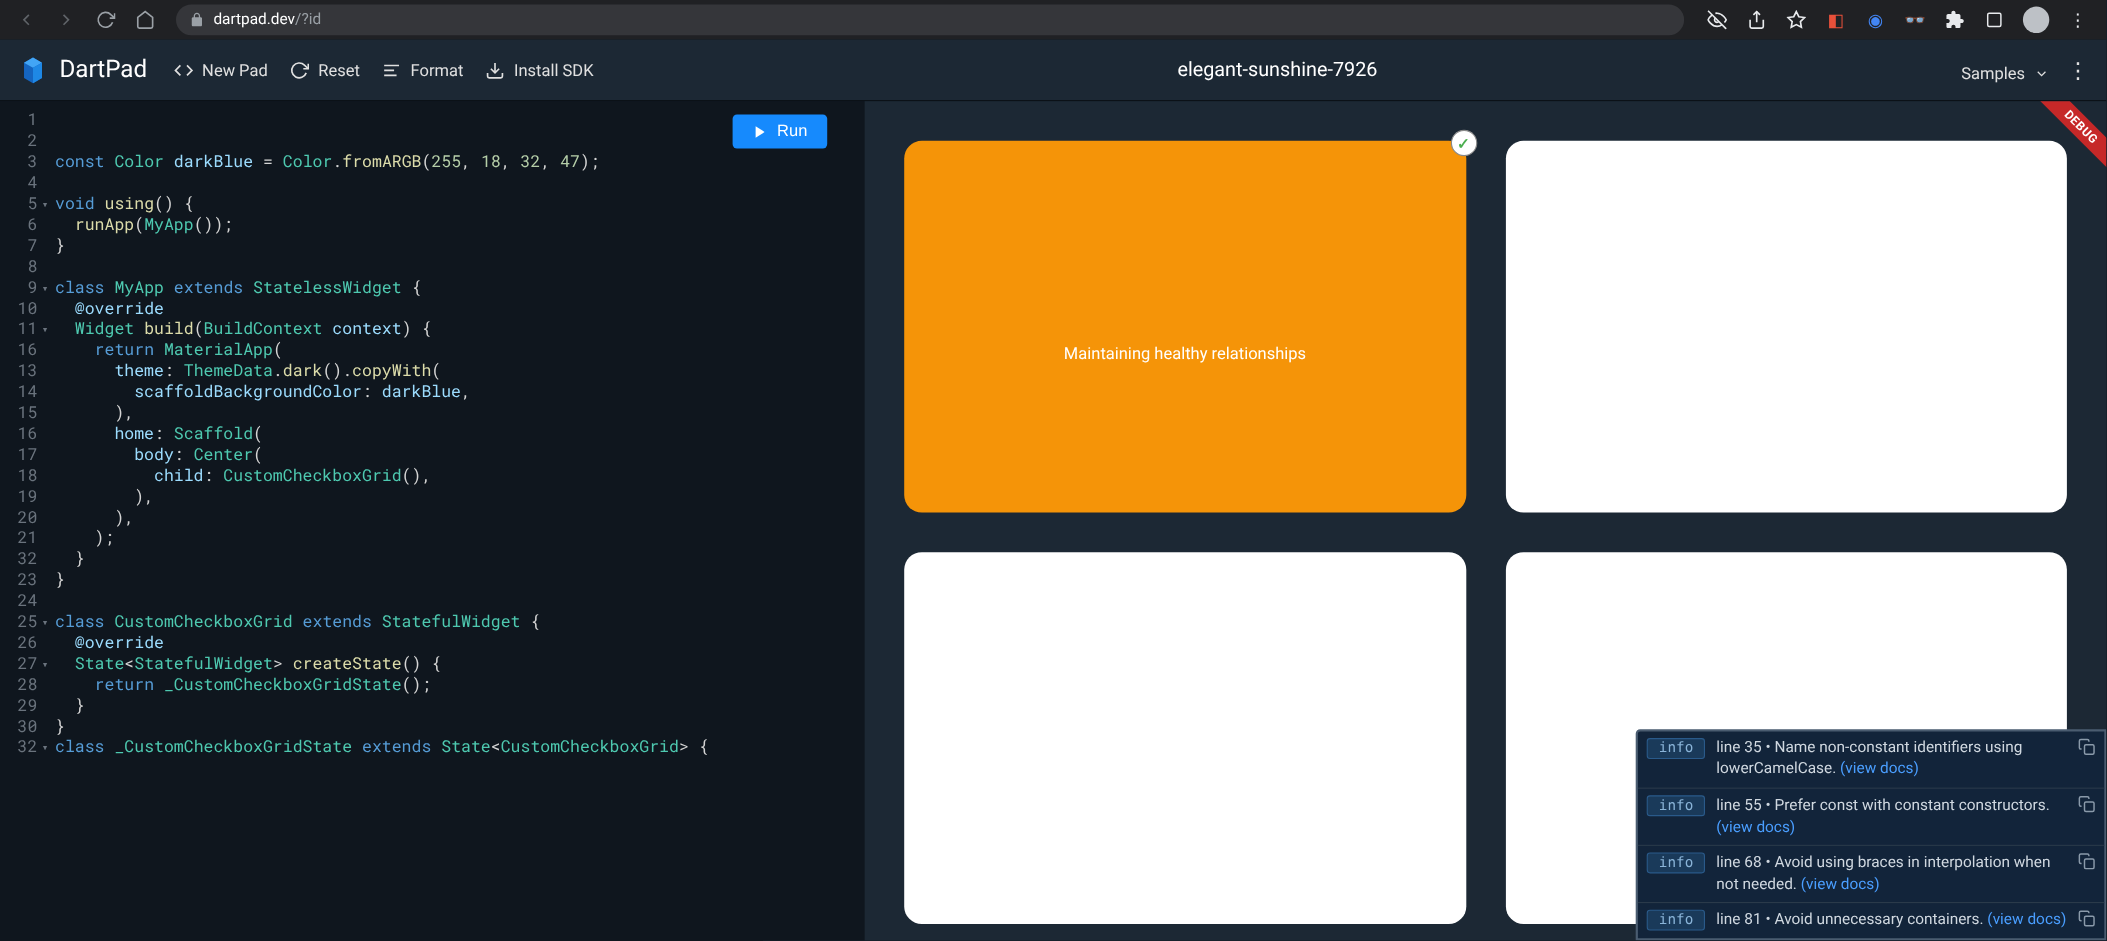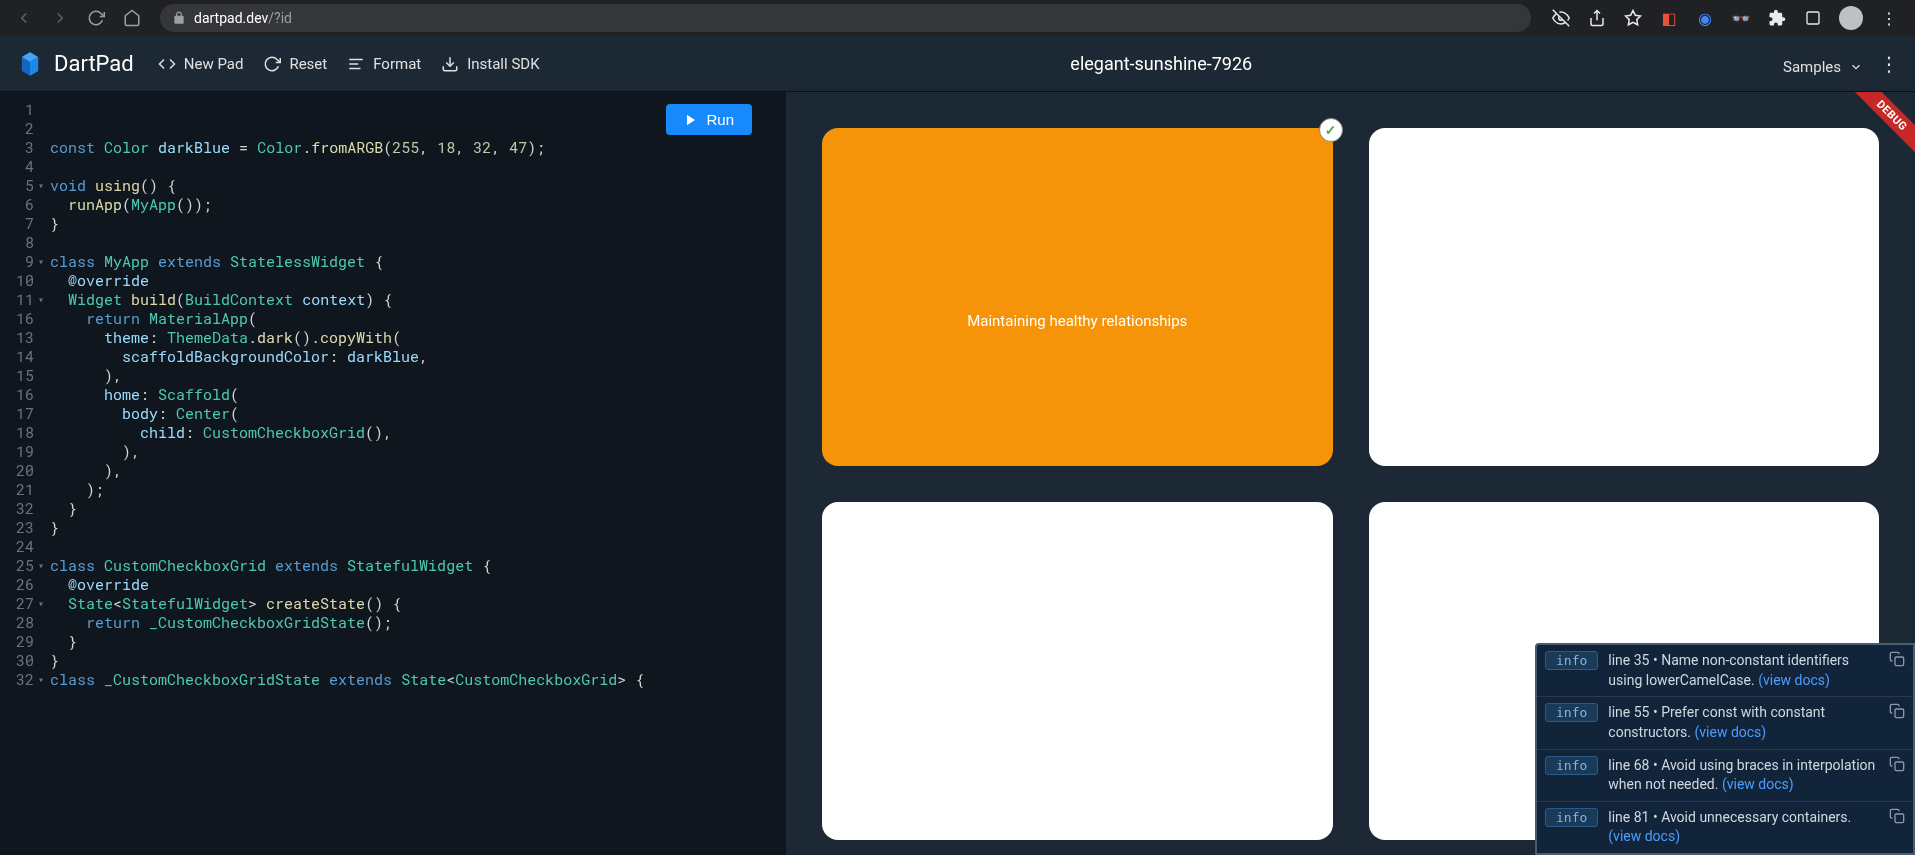--- a/index.html
+++ b/index.html
@@ -259,21 +259,21 @@
   padding: 3px 34px;
   transform: rotate(45deg);
   letter-spacing: 0.5px;
 }
 
 
 .issues {
   position: absolute;
   bottom: 0;
   right: 0;
-  width: 380px;
+  width: 428px;
   background: #12243a;
   border: 2px solid #4a5c70;
   border-radius: 4px 0 0 0;
   font-size: 14px;
 }
 .issue-row {
   display: flex;
   align-items: flex-start;
   padding: 6px 8px;
   gap: 10px;

